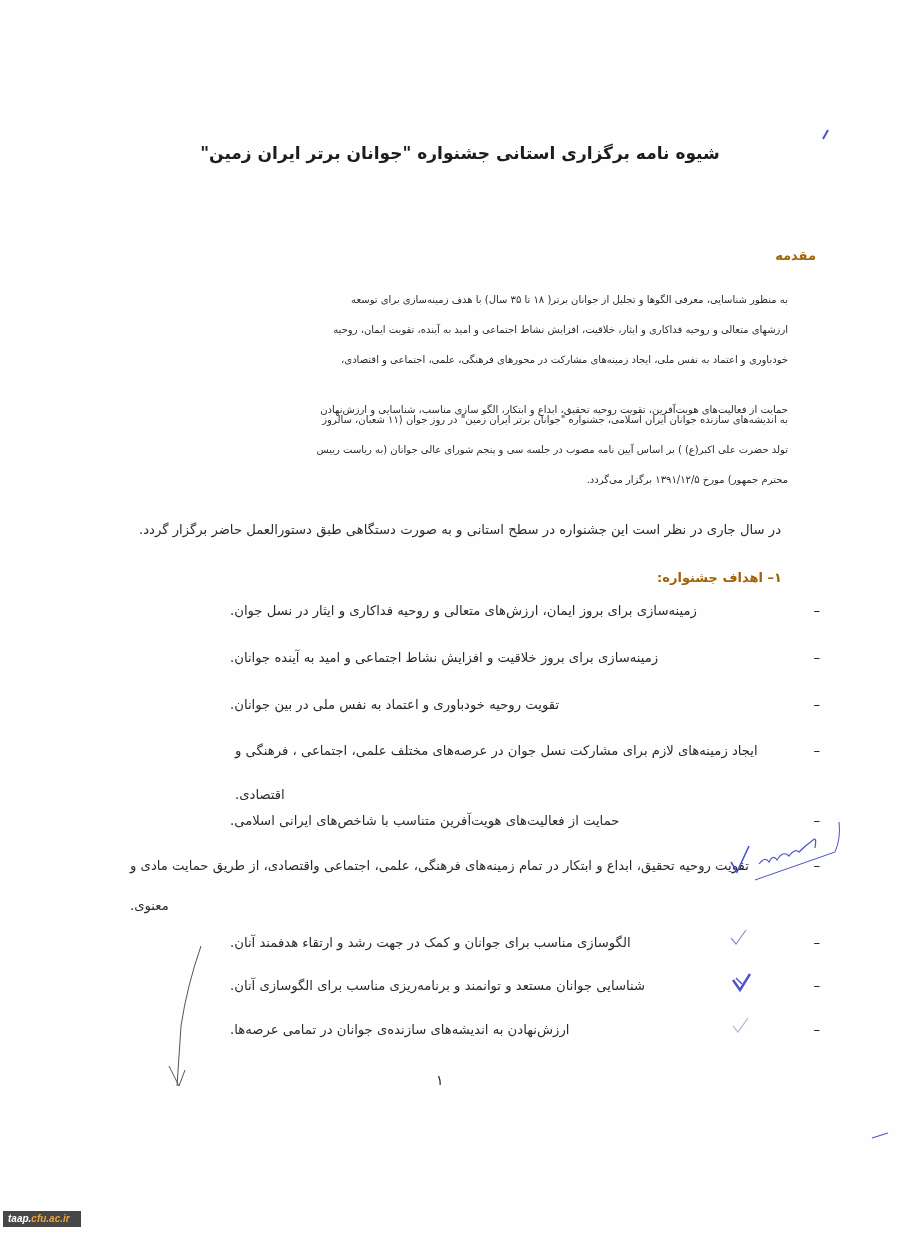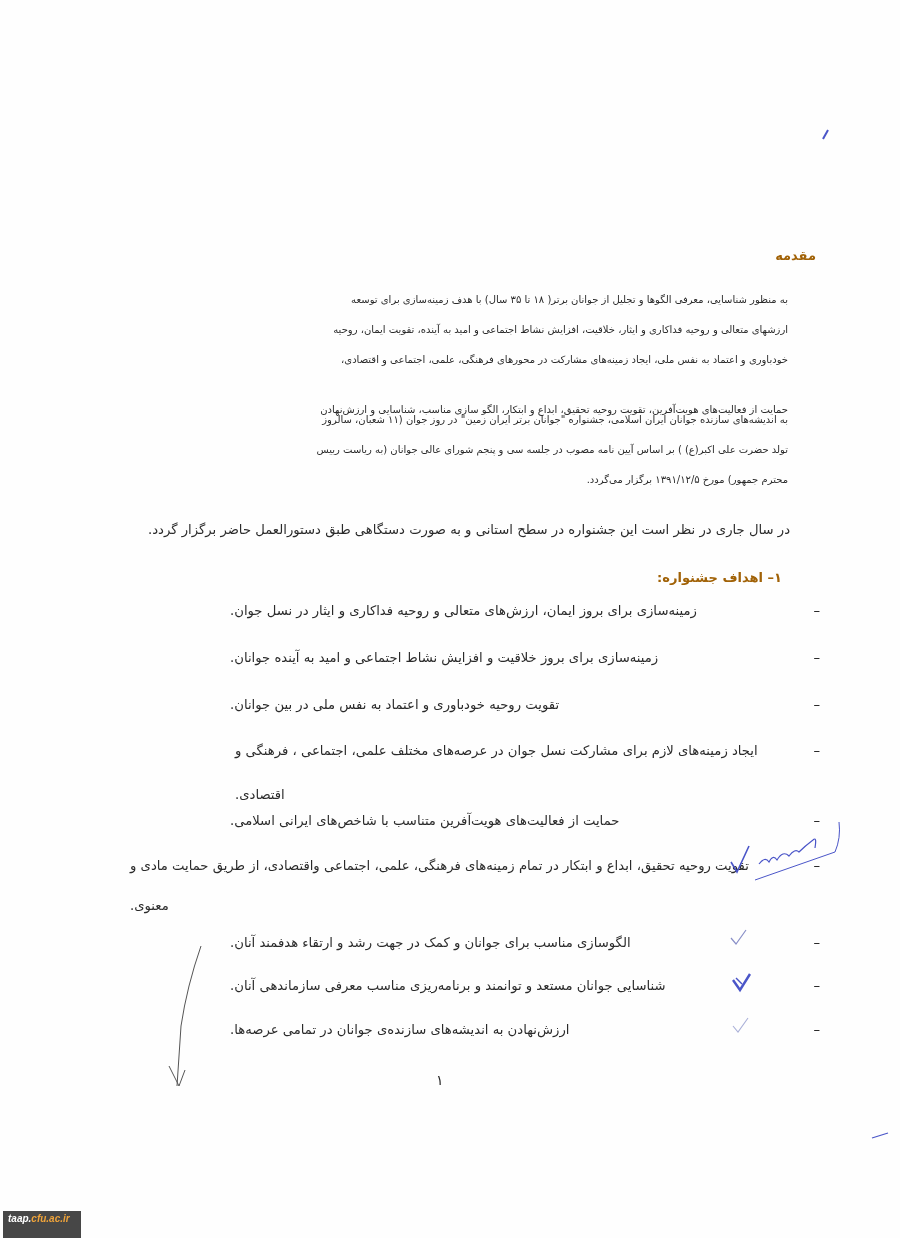--- a/index.html
+++ b/index.html
@@ -19,40 +19,41 @@
     position: absolute; direction: rtl; font-weight: bold;
     font-size: 13px; color: #a16207;
   }
   .para {
     position: absolute; left: 135px; width: 653px;
     direction: rtl; text-align: justify; text-align-last: right;
     font-size: 10px; line-height: 29.8px;
   }
   .note {
     position: absolute; left: 130px; width: 660px;
-    direction: rtl; text-align: right; font-size: 13.2px;
+    direction: rtl; text-align: center; font-size: 13.2px;
   }
   .goal { position: absolute; right: 0; direction: rtl; font-size: 13.2px; line-height: 36px; width: 600px; }
   .goal .dash { position: absolute; right: -30px; top: 0; }
   .goal .txt { display: block; text-align: left; }
   .pagenum { position: absolute; top: 1072px; left: 436px; font-size: 14px; }
   .watermark {
-    position: absolute; left: 3px; top: 1211px; width: 78px; height: 28px;
+    position: absolute; left: 3px; top: 1211px; width: 78px; height: 16px;
     background: #474747; color: #fff; font-style: italic; font-weight: bold;
     font-size: 10px; line-height: 16px; padding-left: 5px; box-sizing: border-box;
     font-family: "Liberation Sans", sans-serif;
   }
   .watermark .accent { color: #f0a43a; }
   svg.ink { position: absolute; overflow: visible; }
 </style>
 </head>
 <body>
 
 <div class="page">
 
+  <div class="title">شیوه نامه برگزاری استانی جشنواره "جوانان برتر ایران زمین"</div>
 
   <div class="section-head" style="top:248px; right:84px;">مقدمه</div>
 
   <div>
     <div class="para" style="top:285px;">به منظور شناسایی، معرفی الگوها و تجلیل از جوانان برتر( ۱۸ تا ۳۵ سال) با هدف زمینه‌سازی برای توسعه</div>
     <div class="para" style="top:315px;">ارزشهای متعالی و روحیه فداکاری و ایثار، خلاقیت، افزایش نشاط اجتماعی و امید به آینده، تقویت ایمان، روحیه</div>
     <div class="para" style="top:345px;">خودباوری و اعتماد به نفس ملی، ایجاد زمینه‌های مشارکت در محورهای فرهنگی، علمی، اجتماعی  و  اقتصادی،</div>
     <div class="para" style="top:375px;margin-top:20px;">حمایت از فعالیت‌های هویت‌آفرین، تقویت روحیه تحقیق، ابداع و ابتکار، الگو سازی مناسب، شناسایی و ارزش‌نهادن</div>
     <div class="para" style="top:405px;">به اندیشه‌های سازنده جوانان ایران اسلامی، جشنواره "جوانان برتر ایران زمین" در روز جوان (۱۱ شعبان، سالروز</div>
     <div class="para" style="top:435px;">تولد حضرت علی اکبر(ع) ) بر اساس آیین نامه مصوب در جلسه سی و پنجم شورای عالی جوانان (به ریاست رییس</div>
@@ -87,21 +88,21 @@
     <div class="goal" style="position:absolute; top:846px; right:110px; width:660px; line-height:40px;">
       <span class="dash">–</span>
       <span class="txt">تقویت روحیه تحقیق، ابداع و ابتکار در تمام زمینه‌های فرهنگی، علمی، اجتماعی واقتصادی، از طریق حمایت مادی و معنوی.</span>
     </div>
     <div class="goal" style="position:absolute; top:925px; right:110px; width:560px;">
       <span class="dash">–</span>
       <span class="txt">الگوسازی مناسب برای جوانان و کمک در جهت رشد و ارتقاء هدفمند آنان.</span>
     </div>
     <div class="goal" style="position:absolute; top:968px; right:110px; width:560px;">
       <span class="dash">–</span>
-      <span class="txt">شناسایی جوانان مستعد و توانمند و برنامه‌ریزی مناسب معرفی سازماندهی آنان.</span>
+      <span class="txt">شناسایی جوانان مستعد و توانمند و برنامه‌ریزی مناسب برای الگوسازی آنان.</span>
     </div>
     <div class="goal" style="position:absolute; top:1012px; right:110px; width:560px;">
       <span class="dash">–</span>
       <span class="txt">ارزش‌نهادن به اندیشه‌های سازنده‌ی جوانان در تمامی عرصه‌ها.</span>
     </div>
   </div>
 
   <div class="pagenum">۱</div>
 
   <svg class="ink" style="left:820px; top:128px;" width="12" height="14">

